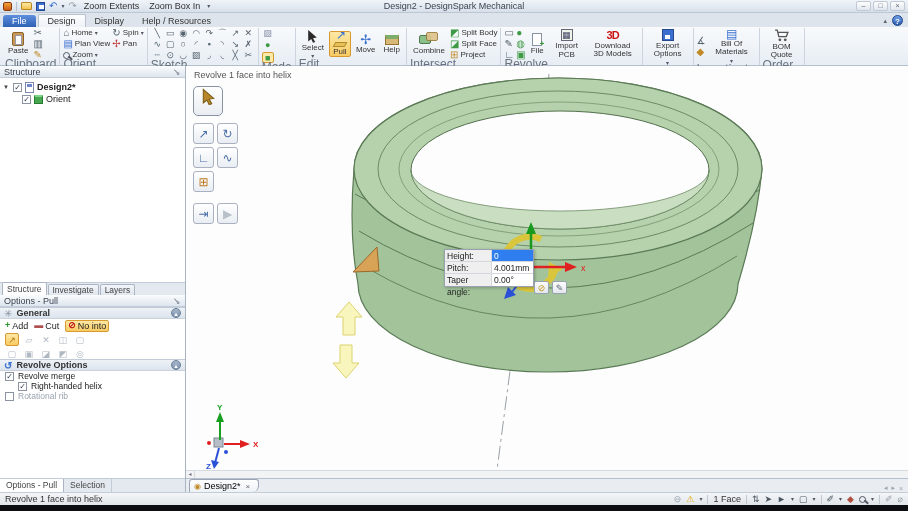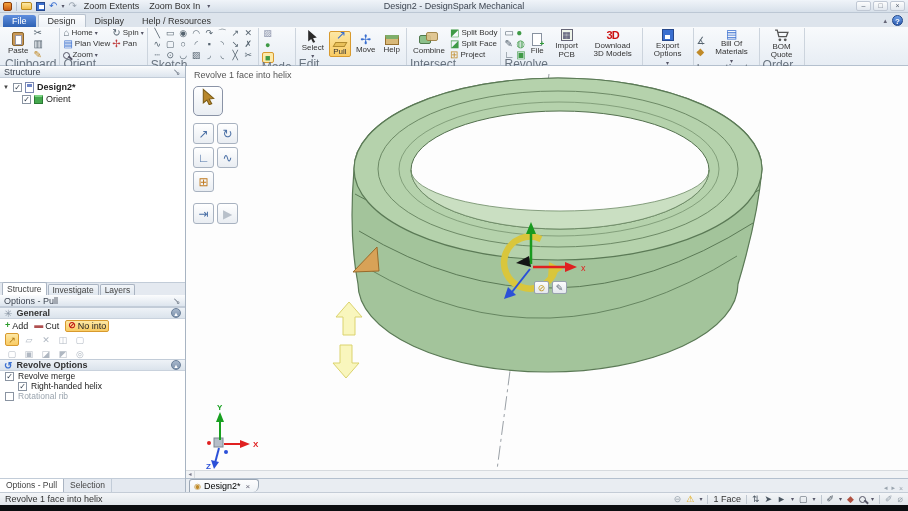--- a/index.html
+++ b/index.html
@@ -534,20 +534,34 @@
             </svg>
         </div>
         <div class="mtool" style="left:7px;top:57px">↗</div>
         <div class="mtool" style="left:31px;top:57px">↻</div>
         <div class="mtool" style="left:7px;top:81px">∟</div>
         <div class="mtool" style="left:31px;top:81px">∿</div>
         <div class="mtool orange" style="left:7px;top:105px">⊞</div>
         <div class="mtool" style="left:7px;top:137px">⇥</div>
         <div class="mtool dis" style="left:31px;top:137px">▶</div>
 
+        <div class="ctip">
+          <div class="ctip-row">
+            <span class="ctip-l">Height:</span>
+            <span class="ctip-v sel">0</span>
+          </div>
+          <div class="ctip-row">
+            <span class="ctip-l">Pitch:</span>
+            <span class="ctip-v">4.001mm</span>
+          </div>
+          <div class="ctip-row">
+            <span class="ctip-l">Taper angle:</span>
+            <span class="ctip-v">0.00°</span>
+          </div>
+        </div>
         <div class="tipbtn" style="left:348px;top:215px;color:#c09a20">⊘</div>
         <div class="tipbtn" style="left:366px;top:215px;color:#55636f">✎</div>
 
         <div class="hscroll">
           <span class="harrow">◂</span>
         </div>
       </div>
 
       <div class="doctabs">
         <span class="dtab">

